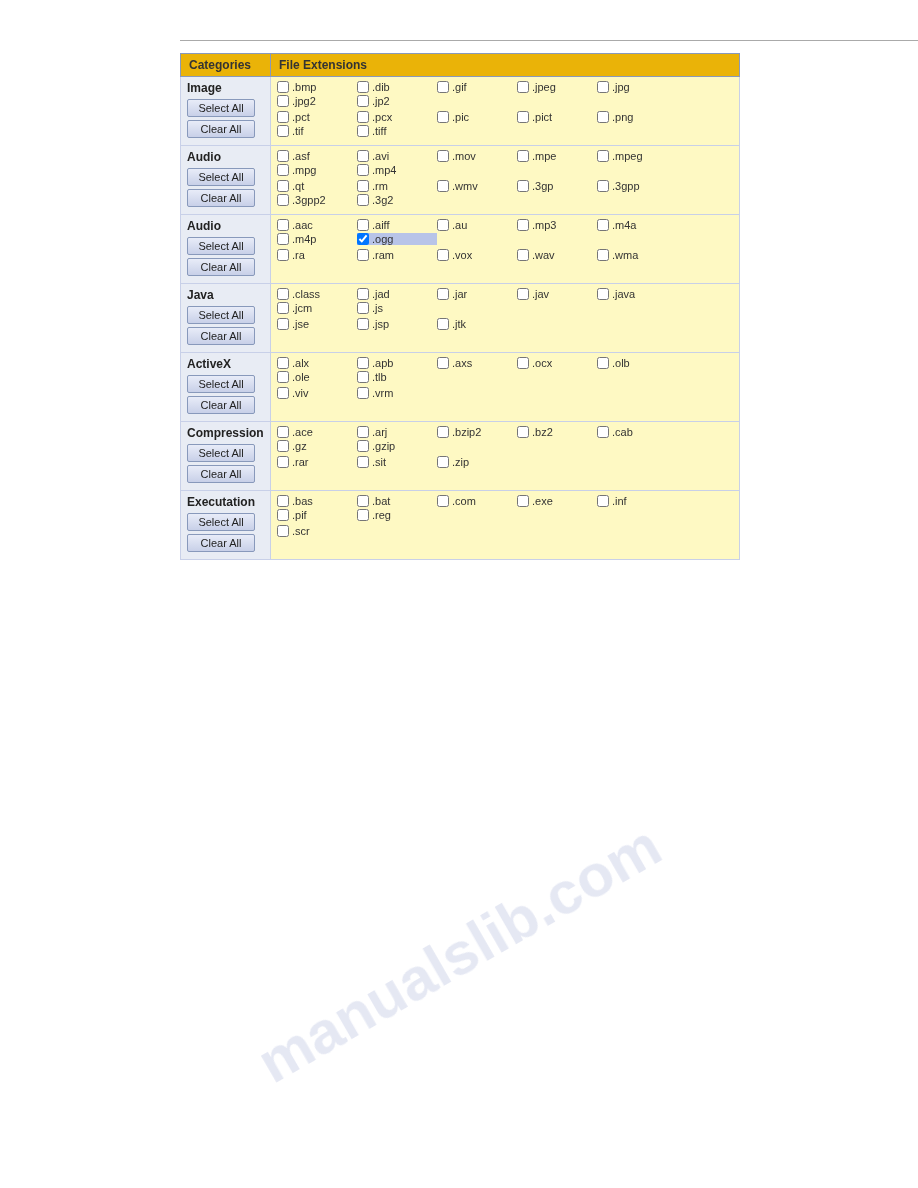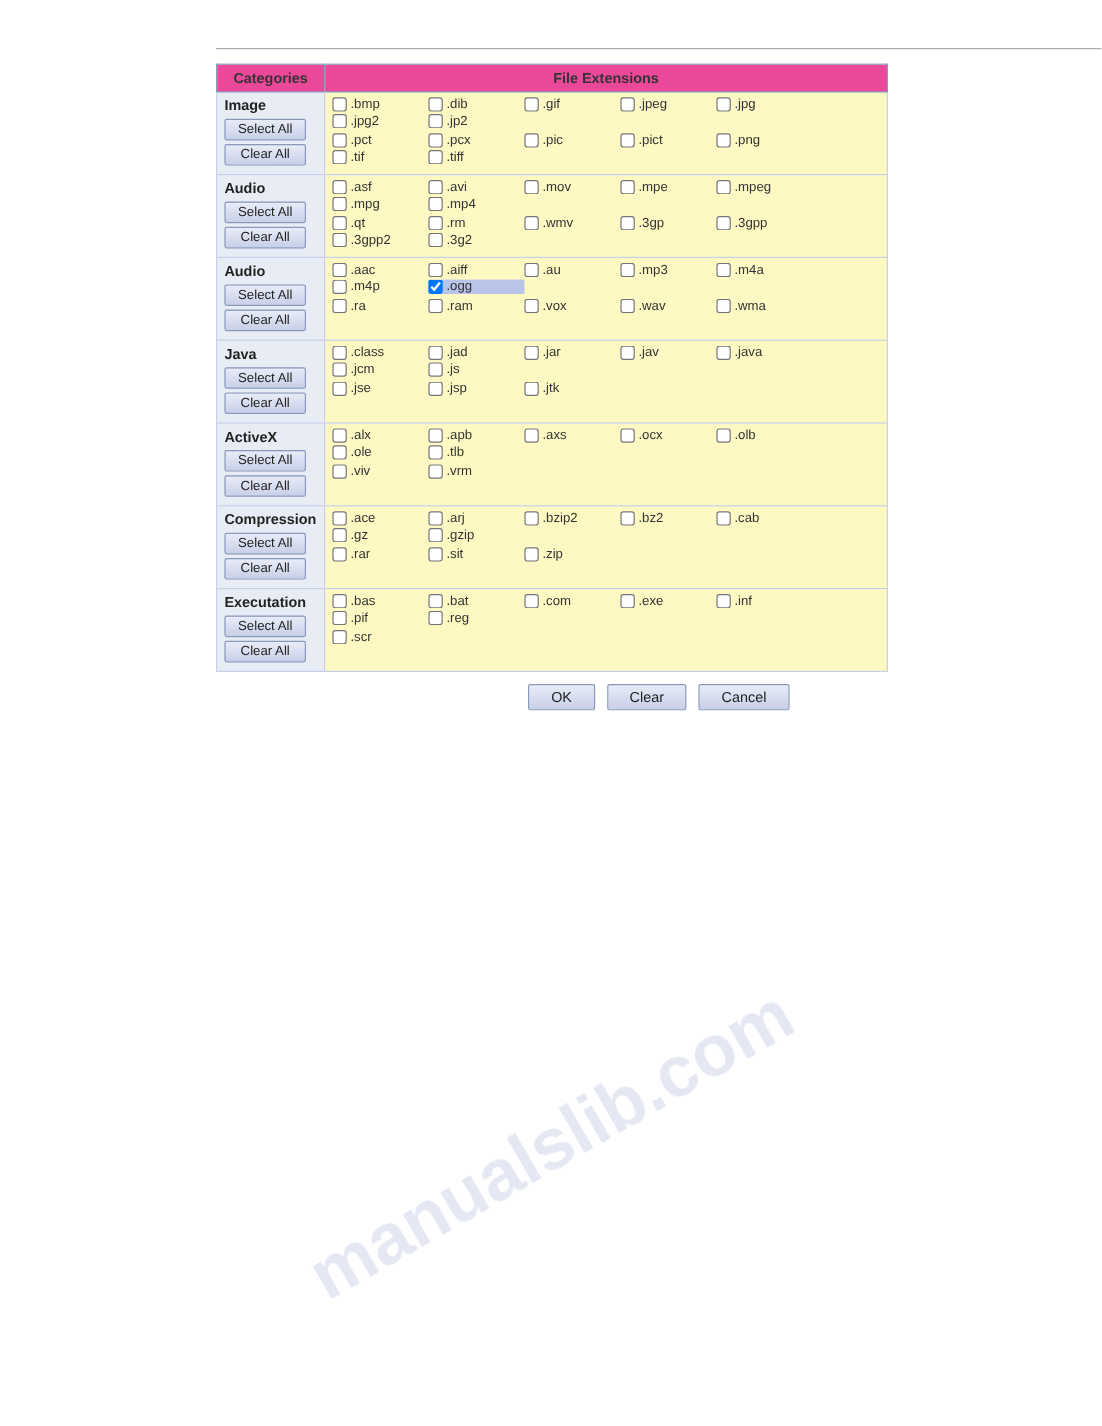--- a/index.html
+++ b/index.html
@@ -43,24 +43,24 @@
       padding: 2px 4px;
       width: 120px;
       font-size: 12px;
     }
     .main-table {
       border: 1px solid #8899bb;
       border-collapse: collapse;
       width: 560px;
     }
     .main-table th {
-      background: #ec4899;
+      background: #eab308;
       color: #333;
       font-weight: bold;
-      text-align: center;
+      text-align: left;
       padding: 4px 8px;
       border: 1px solid #8899bb;
       font-size: 12px;
     }
     .main-table td {
       border: 1px solid #c8d0e8;
       vertical-align: top;
       padding: 4px 6px;
     }
     .category-cell {
@@ -549,20 +549,15 @@
               <div class="ext-item">
                 <input type="checkbox" style="">
                 <span>.scr</span>
               </div>
             </div>
           </td>
         </tr>
       </tbody>
   </table>
 
-  <div class="bottom-buttons">
-    <button class="btn-action">OK</button>
-    <button class="btn-action">Clear</button>
-    <button class="btn-action">Cancel</button>
-  </div>
 </div>
 
 <div class="watermark">manualslib.com</div>
 
 </body></html>

